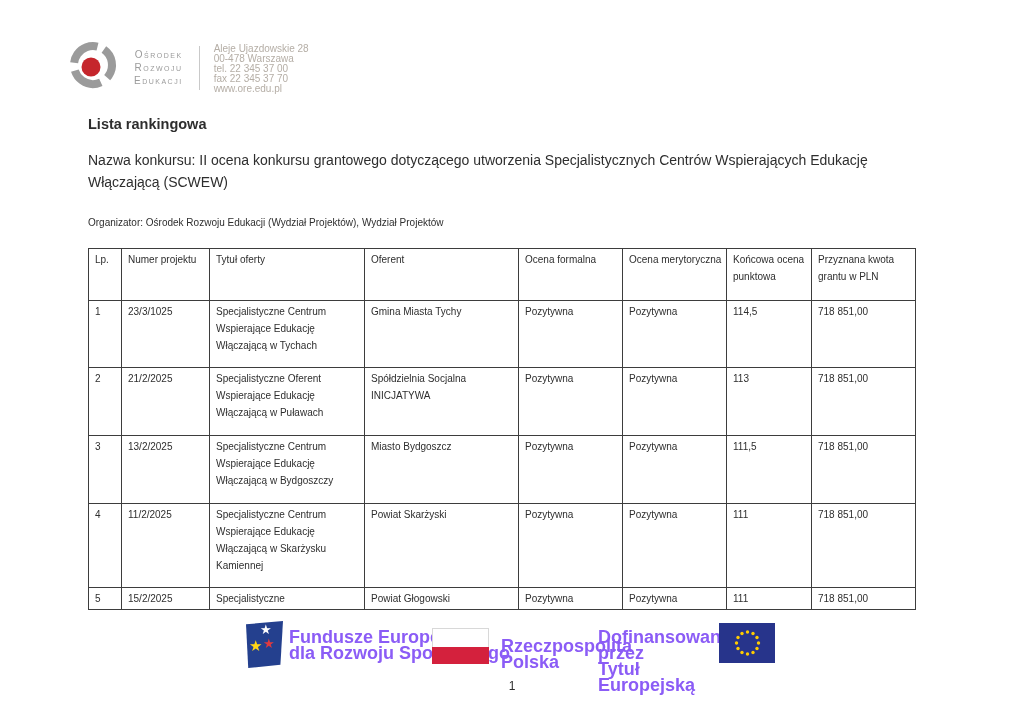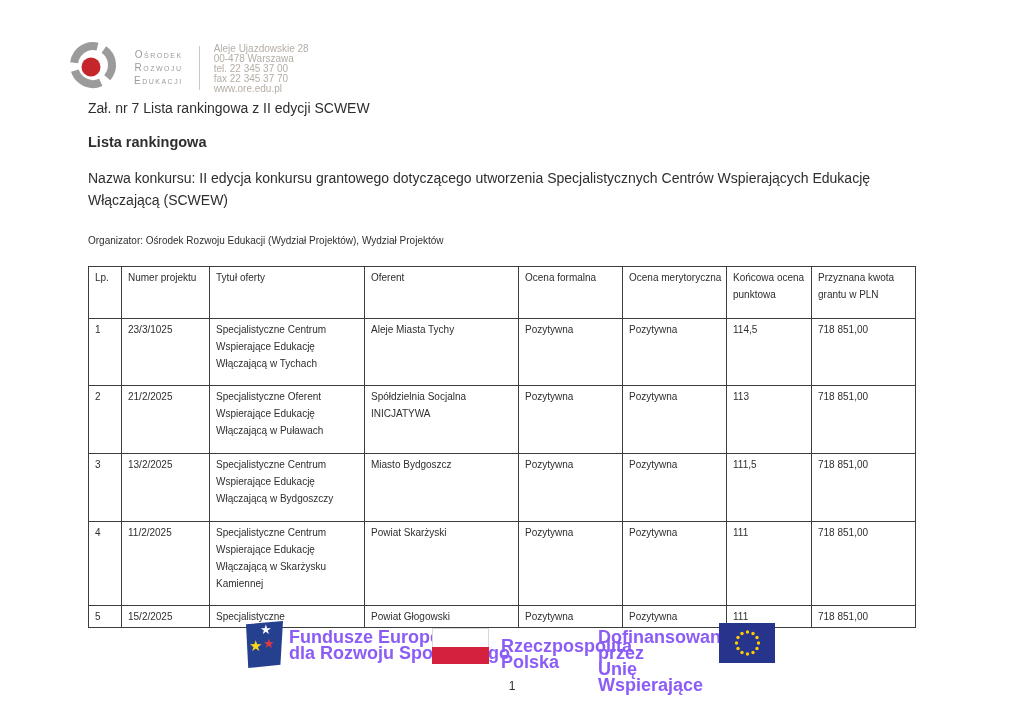--- a/index.html
+++ b/index.html
@@ -84,23 +84,22 @@
   <div class="ore-address">
     <div>Aleje Ujazdowskie 28</div>
     <div>00-478 Warszawa</div>
     <div>tel. 22 345 37 00</div>
     <div>fax 22 345 37 70</div>
     <div>www.ore.edu.pl</div>
   </div>
 </div>
 
 <div class="doc">
-  <div class="attachment-line">Zał. nr 7 Lista rankingowa z II edycji SCWEW</div>
   <div class="doc-title">Lista rankingowa</div>
-  <div class="contest">Nazwa konkursu: II edycja konkursu grantowego dotyczącego utworzenia Specjalistycznych Centrów Wspierających Edukację Włączającą (SCWEW)</div>
+  <div class="contest">Nazwa konkursu: II ocena konkursu grantowego dotyczącego utworzenia Specjalistycznych Centrów Wspierających Edukację Włączającą (SCWEW)</div>
   <div class="organizer">Organizator: Ośrodek Rozwoju Edukacji (Wydział Projektów), Wydział Projektów</div>
 
   <table class="rank">
     <colgroup>
       <col style="width:33px">
         <col style="width:88px">
         <col style="width:155px">
         <col style="width:154px">
       <col style="width:104px">
         <col style="width:104px">
@@ -115,21 +114,21 @@
       <th>Oferent</th>
       <th>Ocena formalna</th>
       <th>Ocena merytoryczna</th>
       <th>Końcowa ocena punktowa</th>
       <th>Przyznana kwota grantu w PLN</th>
     </tr>
     <tr class="r1">
       <td>1</td>
       <td>23/3/1025</td>
       <td>Specjalistyczne Centrum Wspierające Edukację Włączającą w Tychach</td>
-      <td>Aleje Miasta Tychy</td>
+      <td>Gmina Miasta Tychy</td>
       <td>Pozytywna</td>
       <td>Pozytywna</td>
       <td>114,5</td>
       <td>718 851,00</td>
     </tr>
     <tr class="r2">
       <td>2</td>
       <td>21/2/2025</td>
       <td>Specjalistyczne Oferent Wspierające Edukację Włączającą w Puławach</td>
       <td>Spółdzielnia Socjalna INICJATYWA</td>
@@ -202,21 +201,21 @@
   <div class="pl-flag">
     <div class="white"></div>
       <div class="red"></div>
   </div>
   <div class="footer-label republic-label">
     <div>Rzeczpospolita</div>
     <div>Polska</div>
   </div>
   <div class="footer-label cofunded-label">
     <div>Dofinansowane przez</div>
-    <div>Unię Wspierające</div>
+    <div>Tytuł Europejską</div>
   </div>
   <svg class="eu-flag" viewBox="0 0 56 40">
     <rect x="0" y="0" width="56" height="40" fill="#27348b"></rect>
     <g fill="#ffcc00">
       <circle cx="39.5" cy="20" r="1.7"></circle>
         <circle cx="38" cy="25.5" r="1.7"></circle>
       <circle cx="34" cy="29.5" r="1.7"></circle>
         <circle cx="28.5" cy="31" r="1.7"></circle>
       <circle cx="23" cy="29.5" r="1.7"></circle>
         <circle cx="19" cy="25.5" r="1.7"></circle>

